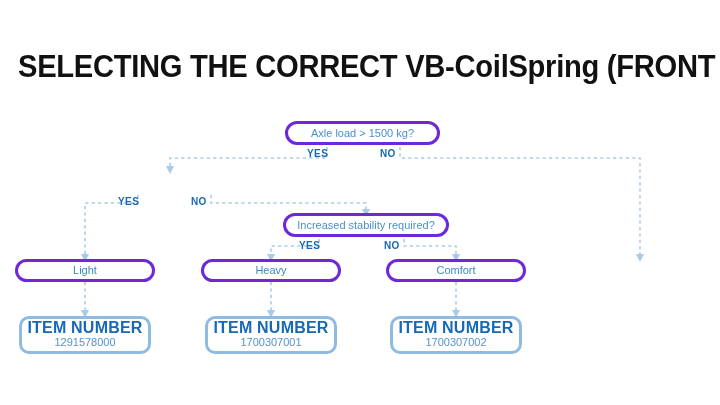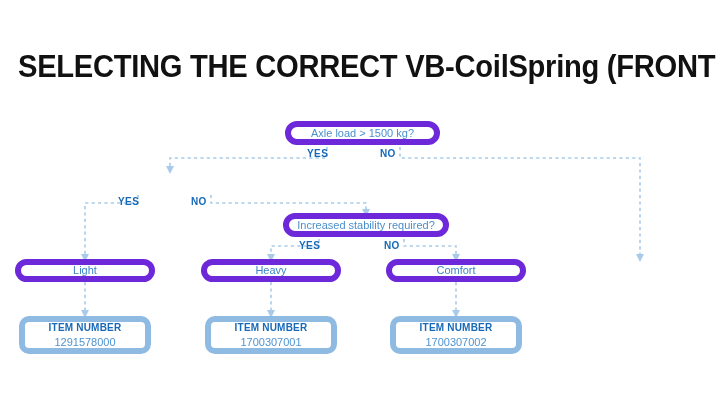--- a/index.html
+++ b/index.html
@@ -42,21 +42,21 @@
     left: 0;
     top: 0;
     width: 720px;
     height: 405px;
   }
 
   
   .node {
     position: absolute;
     box-sizing: border-box;
-    border: 6px solid #6d28d9;
+    border: 3px solid #6d28d9;
     border-radius: 14px;
     background: #ffffff;
     display: flex;
     flex-direction: column;
     align-items: center;
     justify-content: center;
     text-align: center;
   }
 
   .decision {
@@ -80,21 +80,21 @@
     line-height: 13px;
     white-space: nowrap;
   }
 
   .item {
     height: 38px;
     border-radius: 10px;
     border-color: #8fbbe2;
   }
   .item .item-title {
-    font-size: 10px;
+    font-size: 16px;
     font-weight: bold;
     color: #1769b8;
     letter-spacing: 0.2px;
     line-height: 12px;
   }
   .item .item-value {
     font-size: 11px;
     color: #4f93d2;
     line-height: 13px;
     margin-top: 2px;

